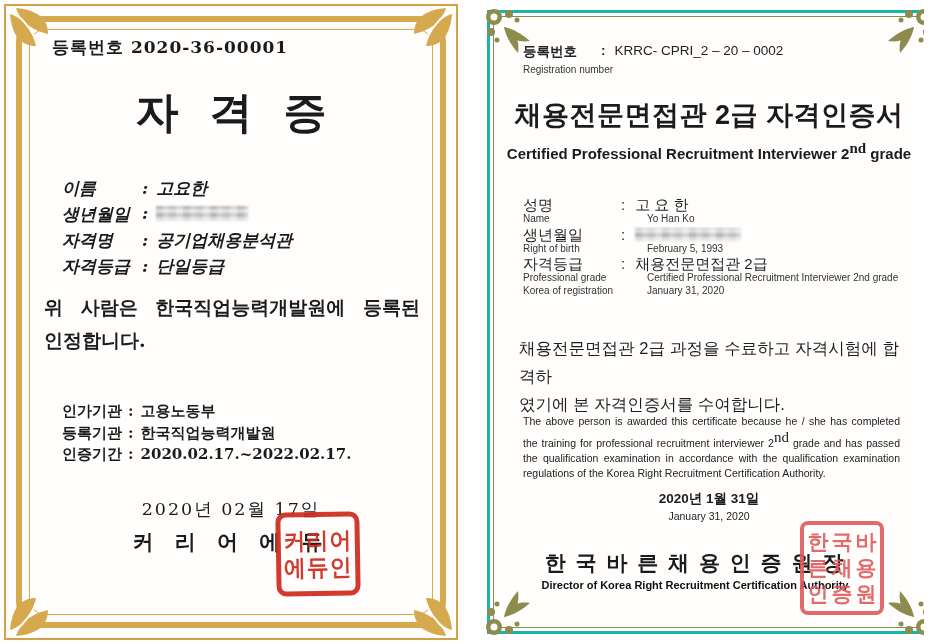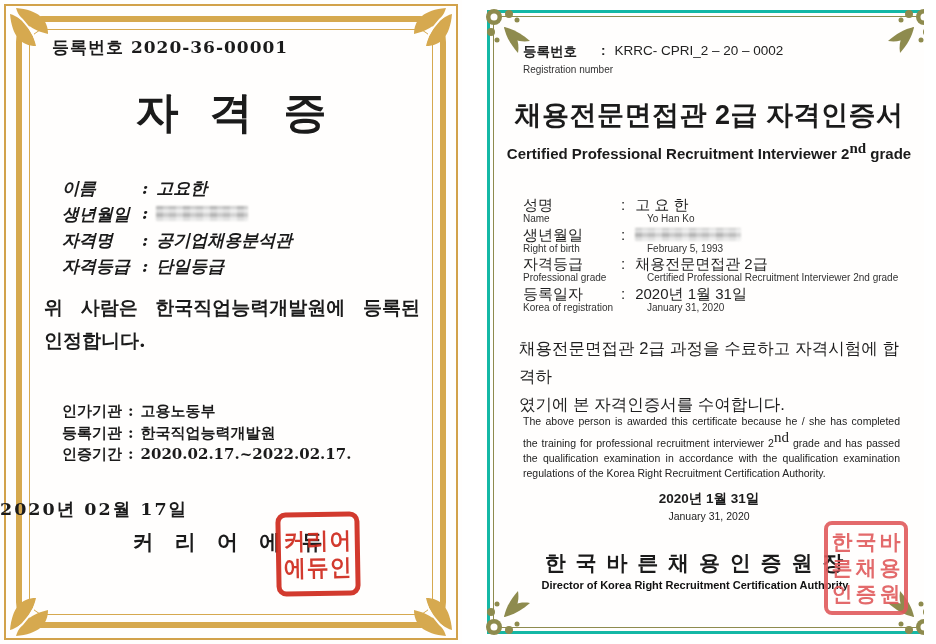--- a/index.html
+++ b/index.html
@@ -30,22 +30,22 @@
   .l-row{height:26px; white-space:nowrap;}
   .l-label{display:inline-block; width:74px; text-align:justify; text-align-last:justify; vertical-align:top;}
   .l-colon{display:inline-block; margin:0 8px 0 6px;}
   .l-body{position:absolute; left:44px; top:291px; width:376px;
           font-size:19px; font-weight:700; line-height:33px; word-spacing:6px;}
   .l-body .just{text-align:justify; text-align-last:justify;}
   .l-footer{position:absolute; left:62px; top:402px; font-size:15px; font-weight:700;}
   .l-frow{height:21.5px; white-space:nowrap;}
   .l-flabel{display:inline-block; width:60px; text-align:justify; text-align-last:justify; vertical-align:top;}
   .l-fcolon{display:inline-block; margin:0 7px 0 6px;}
-  .l-date{position:absolute; left:0; top:497px; width:100%; text-align:left;
-          font-size:17.5px; font-weight:700; letter-spacing:2px;}
+  .l-date{position:absolute; left:0; top:497px; width:100%; text-align:center;
+          font-size:17.5px; font-weight:400; letter-spacing:2px;}
   .l-issuer{position:absolute; left:0; top:528px; width:100%; text-align:center;
             font-size:21px; font-weight:700; letter-spacing:7px; z-index:1;}
   .l-seal{position:absolute; left:276px; top:512px; width:74px; height:74px; z-index:5;
           border:5px solid #cf2a1d; border-radius:10px; opacity:.92; transform:rotate(-1deg);
           display:flex; flex-direction:column; justify-content:center; align-items:center;
           color:#cf2a1d; background:rgba(255,255,255,0.02);}
   .l-seal .seal-row{font-size:22px; line-height:27px; font-weight:700; letter-spacing:1px;
           font-family:"DejaVu Serif", serif; transform:scaleY(1.05);}
 
   .blur-box{display:inline-block; vertical-align:middle; border-radius:1px;
@@ -94,21 +94,21 @@
              font-size:10.5px; line-height:15.5px; color:#222; text-align:justify;}
   .r-date{position:absolute; left:0; top:477px; width:100%; text-align:center;}
   .r-date-kr{font-size:13.5px; font-weight:700;}
   .r-date-en{font-size:10.5px; margin-top:2px; color:#222;}
   .r-issuer{position:absolute; left:0; top:536px; width:100%; text-align:center; z-index:1;}
   .r-issuer-kr{font-size:21px; font-weight:800; letter-spacing:2px; transform:translateX(-14px);}
   .r-issuer-en{font-size:11px; font-weight:700; margin-top:2px; transform:translateX(-14px); color:#111;}
   .r-seal{position:absolute; left:310px; top:508px; width:76px; height:86px; z-index:5;
           border:4px solid #e05a5c; border-radius:8px; opacity:.9;
           display:flex; flex-direction:column; justify-content:center; align-items:center;
-          color:#e05a5c;margin-left:24px;}
+          color:#e05a5c;}
   .r-seal .seal-row{font-size:21px; line-height:26px; font-weight:700; letter-spacing:3px; text-indent:3px;}
 </style>
 </head>
 <body>
 
 <div class="canvas">
 
   <div class="cert cert-left">
     <div class="lb-outer"></div>
     <div class="lb-thick"></div>
@@ -260,21 +260,20 @@
       </div>
       <div class="r-field">
         <div class="r-kr"><span class="r-klabel">생년월일</span><span class="r-kcolon">:</span><span class="blur-box r-blur"></span></div>
         <div class="r-en"><span class="r-elabel">Right of birth</span><span>February 5, 1993</span></div>
       </div>
       <div class="r-field">
         <div class="r-kr"><span class="r-klabel">자격등급</span><span class="r-kcolon">:</span><span>채용전문면접관 2급</span></div>
         <div class="r-en"><span class="r-elabel">Professional grade</span><span>Certified Professional Recruitment Interviewer 2nd grade</span></div>
       </div>
       <div class="r-field">
-        <div class="r-kr"><span class="r-klabel">등록일자</span><span class="r-kcolon">:</span><span>2020년 1월 31일</span></div>
         <div class="r-en"><span class="r-elabel">Korea of registration</span><span>January 31, 2020</span></div>
       </div>
     </div>
 
     <div class="r-body-kr">
       <div class="just">채용전문면접관 2급 과정을 수료하고 자격시험에 합격하</div>
       <div>였기에 본 자격인증서를 수여합니다.</div>
     </div>
 
     <div class="r-body-en"><span>The above person is awarded this certificate because he / she has completed the training for professional recruitment interviewer 2</span><sup>nd</sup><span> grade and has passed the qualification examination in accordance with the qualification examination regulations of the Korea Right Recruitment Certification Authority.</span></div>

